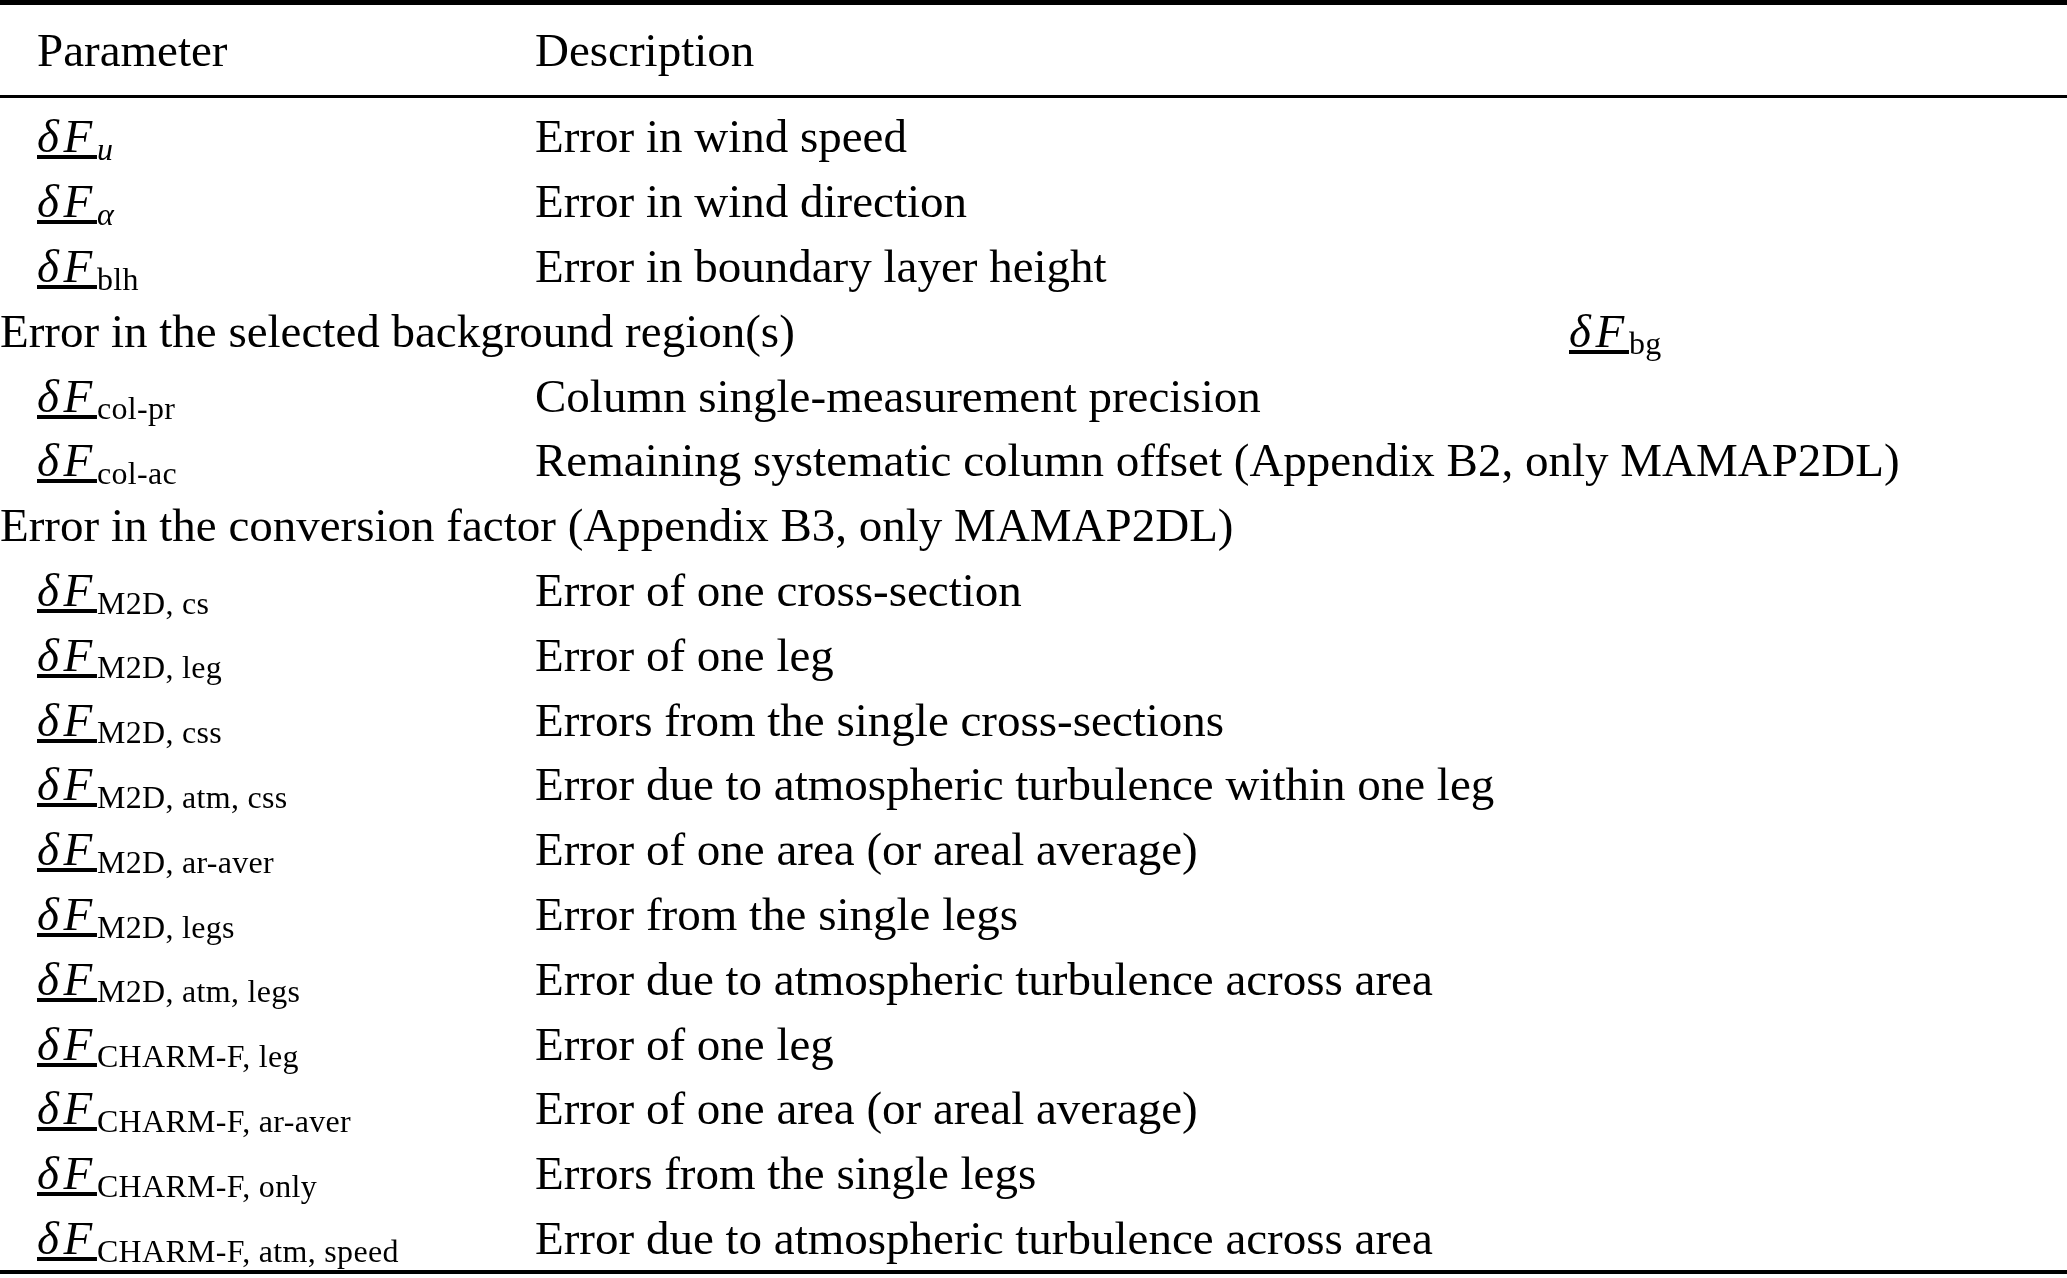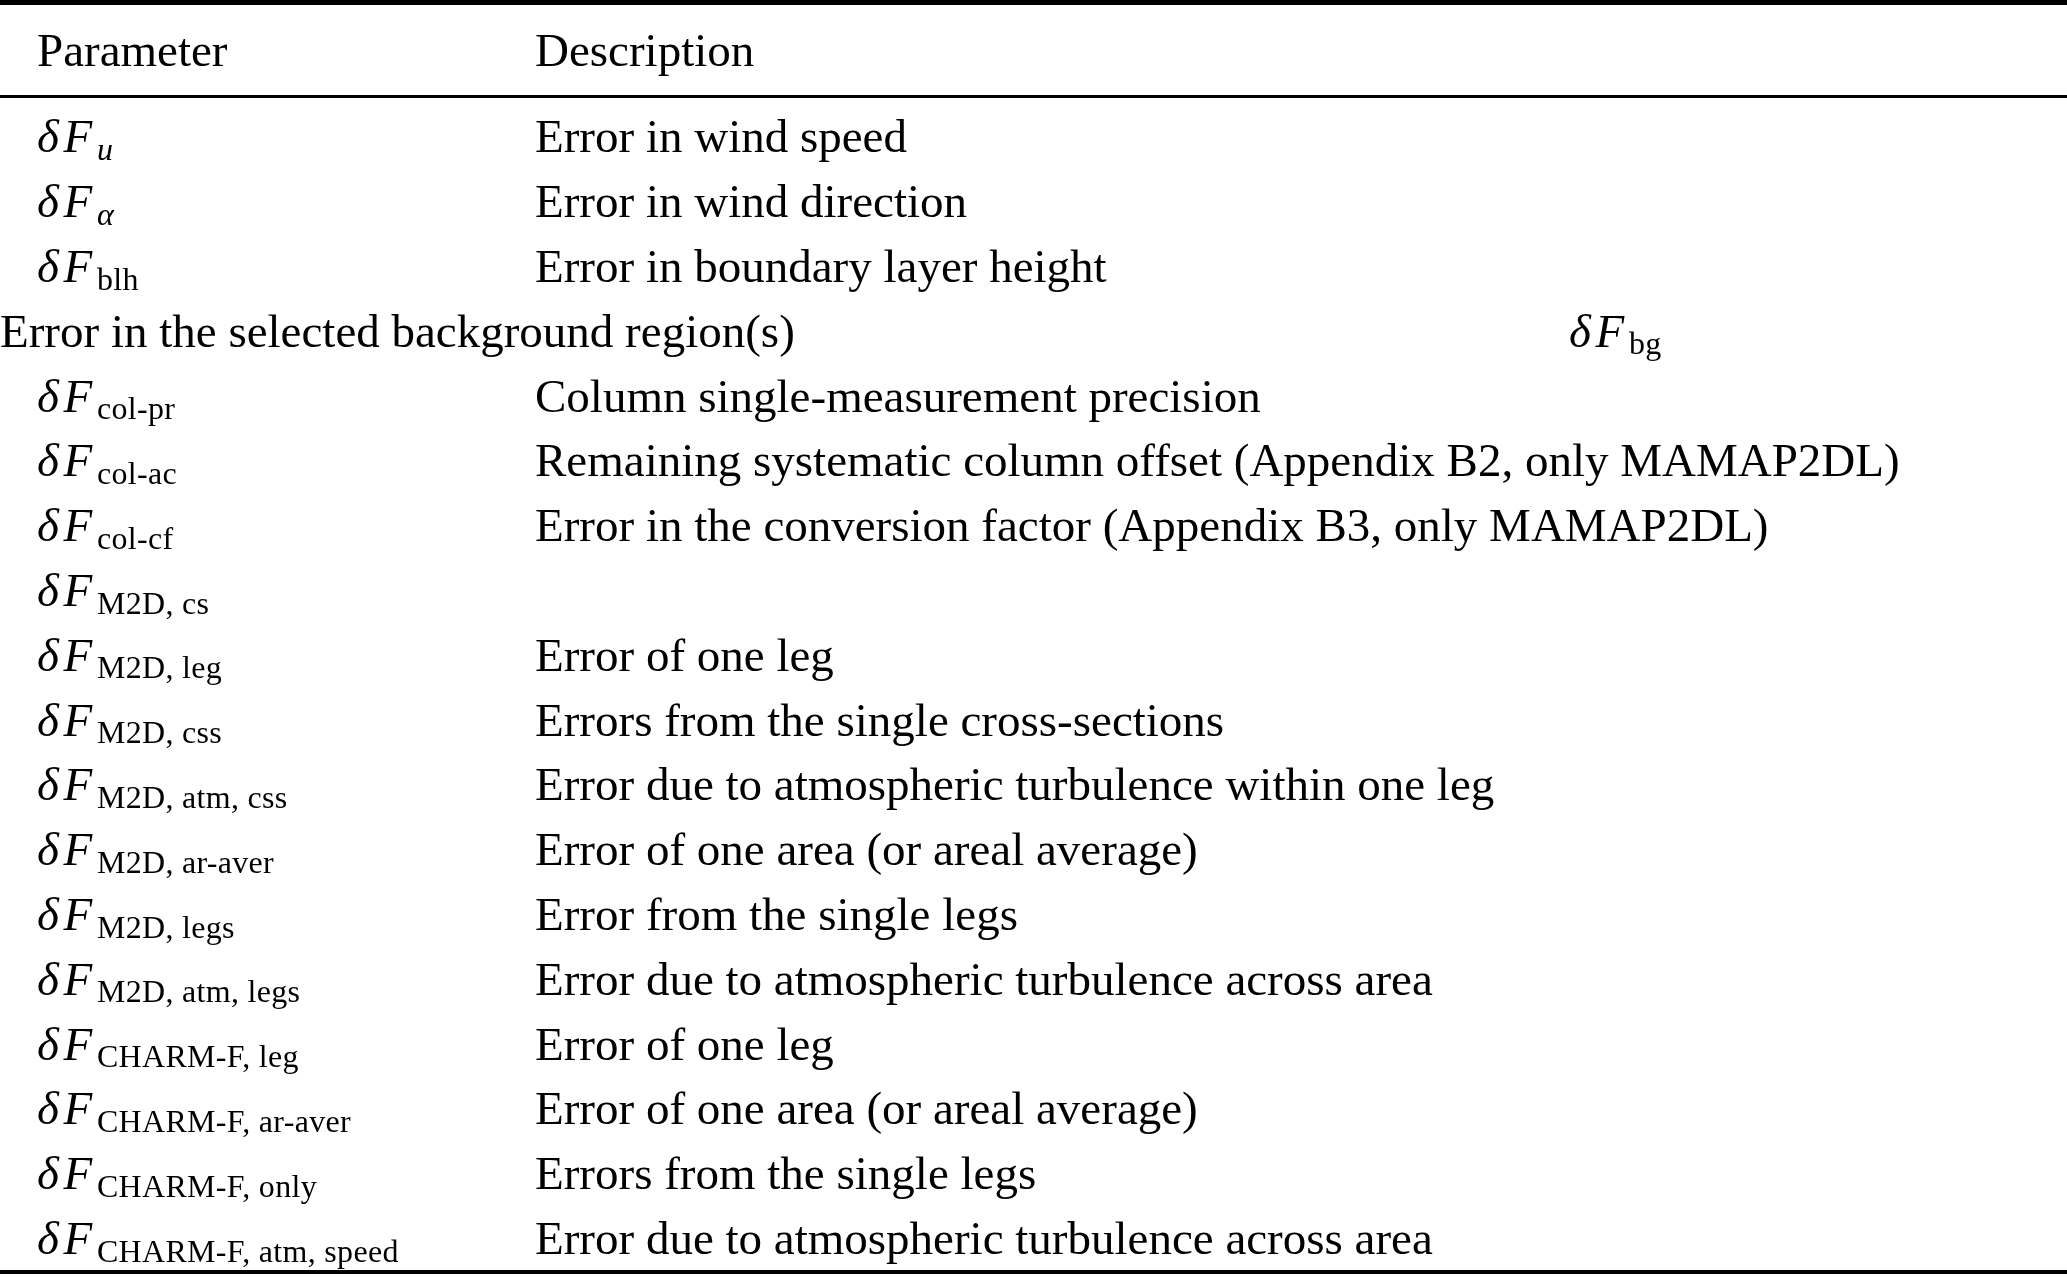--- a/index.html
+++ b/index.html
@@ -43,20 +43,21 @@
     padding-top: 6px;
   }
   .row {
     height: 64.8px;
     display: flex;
     align-items: center;
   }
   .pbase {
     font-style: italic;
     letter-spacing: 0.10em;
+    text-decoration: underline;
   }
   .psub {
     font-size: 0.68em;
     position: relative;
     top: 0.24em;
     letter-spacing: 0.01em;
   }
   .psub.italic {
     font-style: italic;
   }
@@ -93,25 +94,25 @@
       </div>
       <div class="row">
         <div class="cell param-col"><span class="pbase">δF</span><span class="psub">col-pr</span></div>
         <div class="cell desc-col">Column single-measurement precision</div>
       </div>
       <div class="row">
         <div class="cell param-col"><span class="pbase">δF</span><span class="psub">col-ac</span></div>
         <div class="cell desc-col">Remaining systematic column offset (Appendix B2, only MAMAP2DL)</div>
       </div>
       <div class="row">
-        <div class="cell param-col"><span class="pbase">δF</span><span class="psub">col-cf</span></div>
         <div class="cell desc-col">Error in the conversion factor (Appendix B3, only MAMAP2DL)</div>
       </div>
       <div class="row">
         <div class="cell param-col"><span class="pbase">δF</span><span class="psub">M2D, cs</span></div>
+        <div class="cell desc-col">Error of one cross-section</div>
       </div>
       <div class="row">
         <div class="cell param-col"><span class="pbase">δF</span><span class="psub">M2D, leg</span></div>
         <div class="cell desc-col">Error of one leg</div>
       </div>
       <div class="row">
         <div class="cell param-col"><span class="pbase">δF</span><span class="psub">M2D, css</span></div>
         <div class="cell desc-col">Errors from the single cross-sections</div>
       </div>
       <div class="row">

